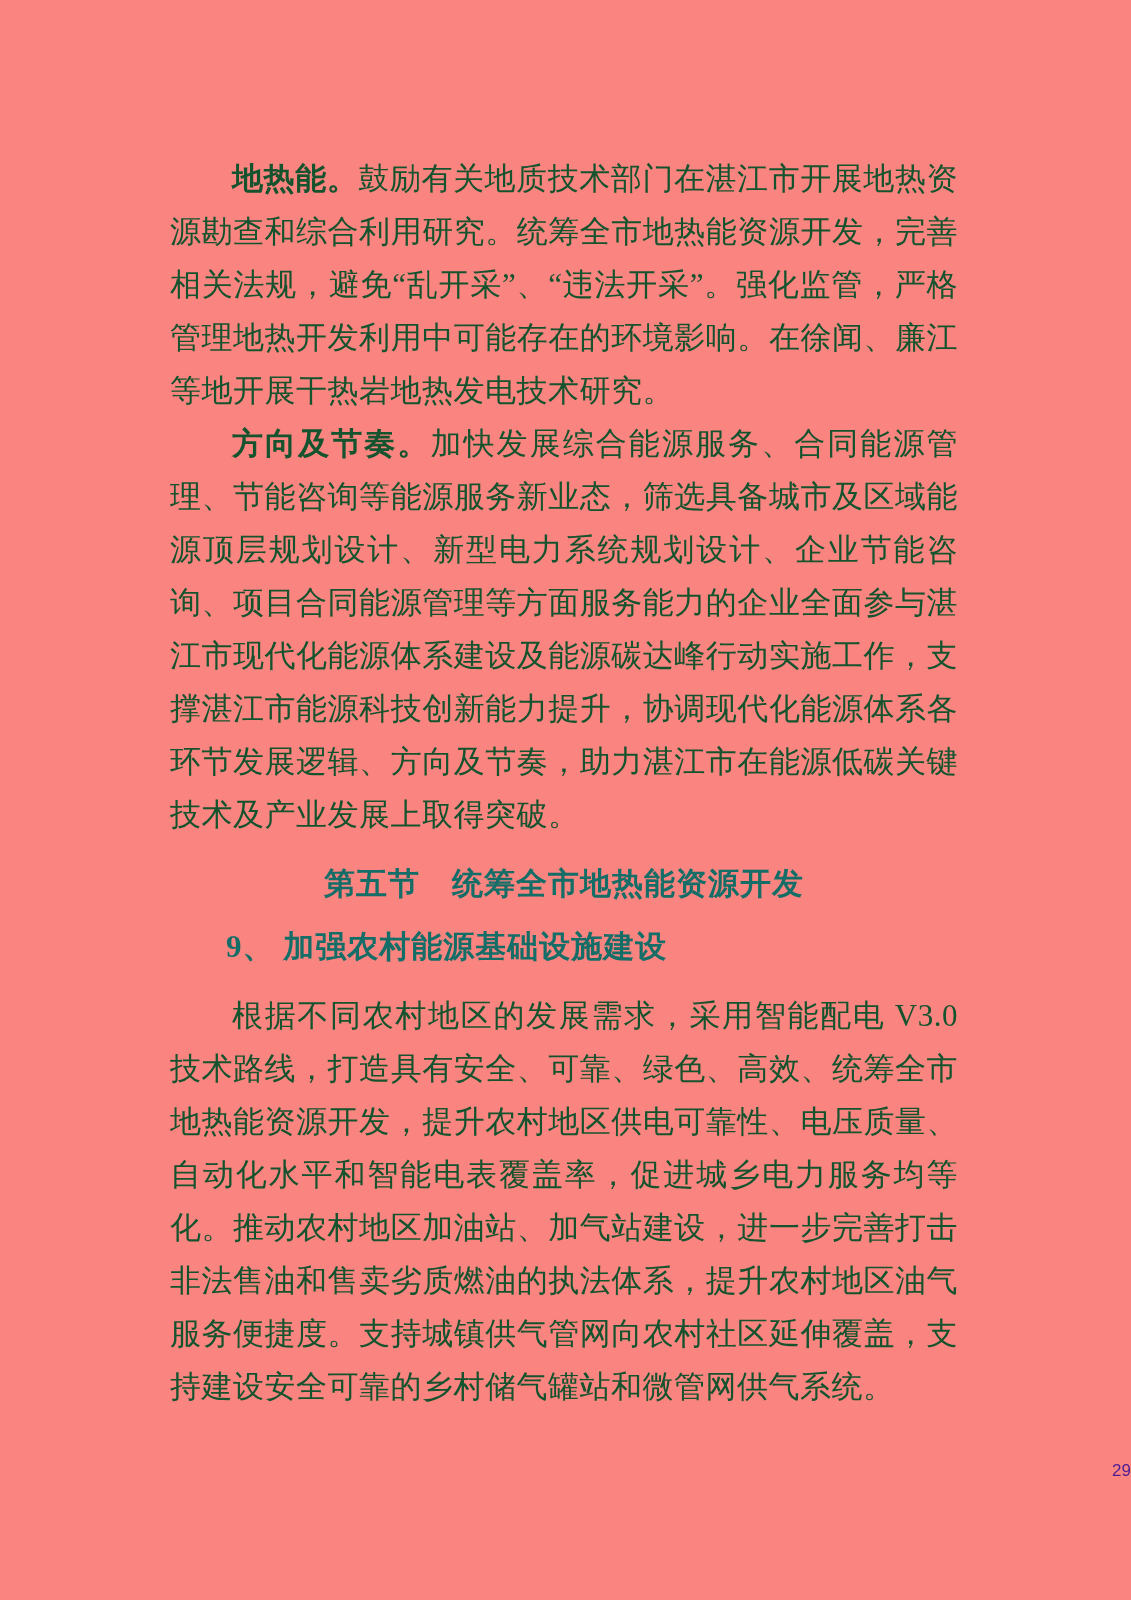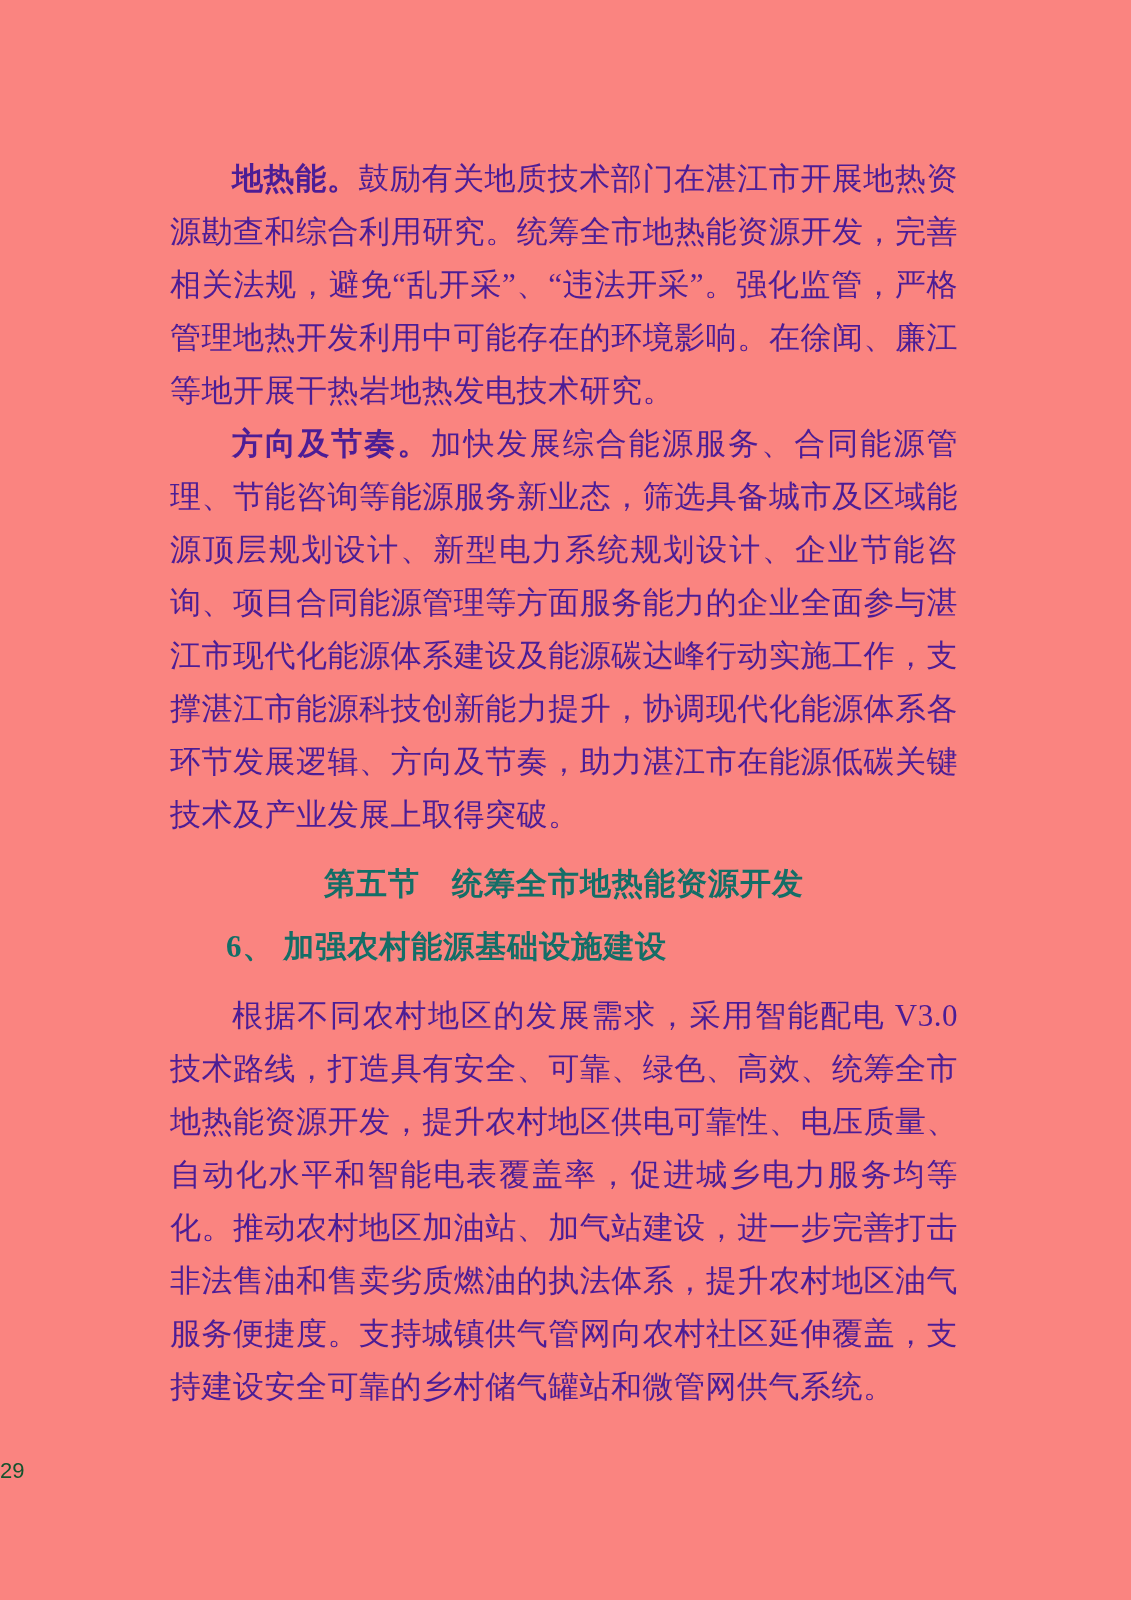--- a/index.html
+++ b/index.html
@@ -23,21 +23,21 @@
     left: 170px;
     width: 788px;
   }
   .body-para {
     margin: 0;
     font-size: 31px;
     line-height: 53px;
     text-indent: 2em;
     text-align: justify;
     text-justify: inter-ideograph;
-    color: #4c1d95;
+    color: #14532d;
     letter-spacing: 0.5px;
   }
   .body-para .lead {
     font-weight: bold;
   }
   .section-heading {
     margin: 16px 0 0 0;
     font-size: 31px;
     line-height: 53px;
     font-weight: bold;
@@ -55,39 +55,39 @@
     letter-spacing: 1px;
   }
   .para-after-heading {
     margin-top: 16px;
   }
   .page-number {
     position: absolute;
     top: 1458px;
     left: 0;
     width: 100%;
-    text-align: left;
-    font-size: 22px;
+    text-align: right;
+    font-size: 17px;
     line-height: 26px;
-    color: #14532d;
+    color: #4c1d95;
     font-family: "Liberation Sans", sans-serif;
   }
 </style>
 </head>
 <body>
 
 <div class="page">
   <div class="content">
 
     <p class="body-para"><span class="lead">地热能。</span><span>鼓励有关地质技术部门在湛江市开展地热资源勘查和综合利用研究。统筹全市地热能资源开发，完善相关法规，避免“乱开采”、“违法开采”。强化监管，严格管理地热开发利用中可能存在的环境影响。在徐闻、廉江等地开展干热岩地热发电技术研究。</span></p>
 
     <p class="body-para"><span class="lead">方向及节奏。</span><span>加快发展综合能源服务、合同能源管理、节能咨询等能源服务新业态，筛选具备城市及区域能源顶层规划设计、新型电力系统规划设计、企业节能咨询、项目合同能源管理等方面服务能力的企业全面参与湛江市现代化能源体系建设及能源碳达峰行动实施工作，支撑湛江市能源科技创新能力提升，协调现代化能源体系各环节发展逻辑、方向及节奏，助力湛江市在能源低碳关键技术及产业发展上取得突破。</span></p>
 
     <h2 class="section-heading">第五节　统筹全市地热能资源开发</h2>
 
-    <h3 class="subsection-heading">6、 加强农村能源基础设施建设</h3>
+    <h3 class="subsection-heading">9、 加强农村能源基础设施建设</h3>
 
     <p class="body-para para-after-heading">根据不同农村地区的发展需求，采用智能配电 V3.0 技术路线，打造具有安全、可靠、绿色、高效、统筹全市地热能资源开发，提升农村地区供电可靠性、电压质量、自动化水平和智能电表覆盖率，促进城乡电力服务均等化。推动农村地区加油站、加气站建设，进一步完善打击非法售油和售卖劣质燃油的执法体系，提升农村地区油气服务便捷度。支持城镇供气管网向农村社区延伸覆盖，支持建设安全可靠的乡村储气罐站和微管网供气系统。</p>
 
   </div>
 
   <div class="page-number">29</div>
 </div>
 
 </body></html>

